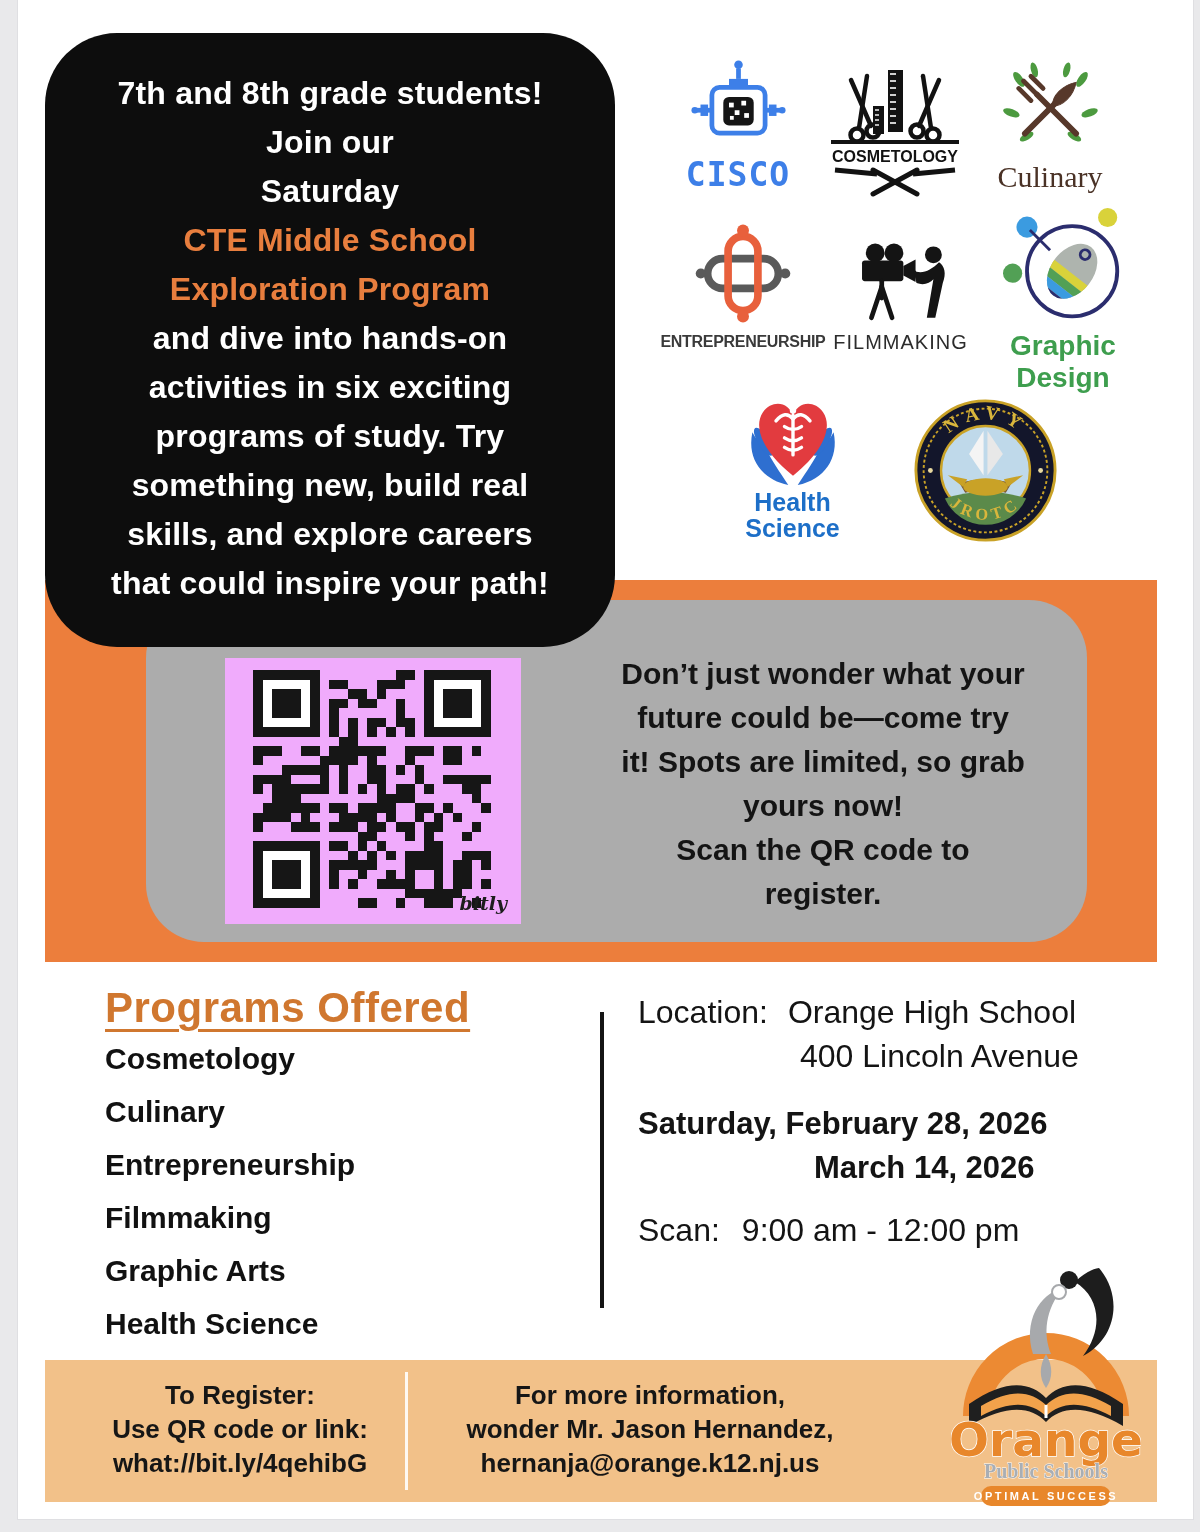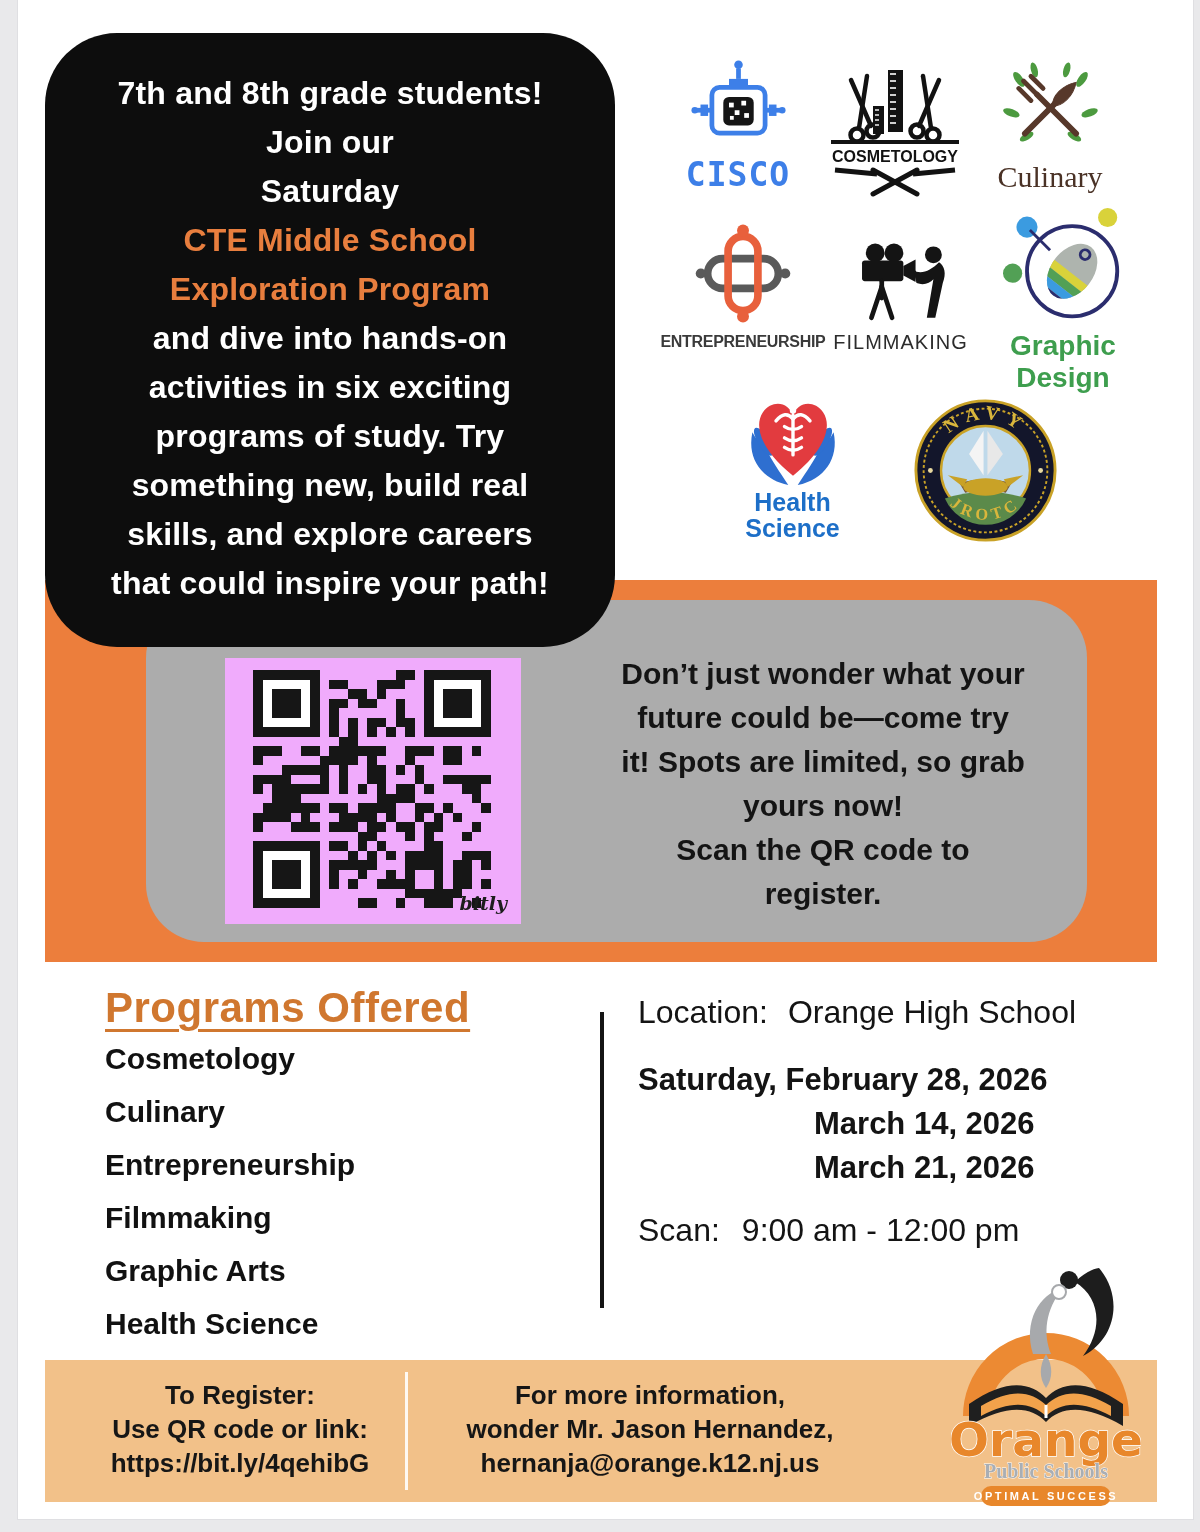--- a/index.html
+++ b/index.html
@@ -558,36 +558,36 @@
     <div class="program-item">Health Science</div>
   </div>
 
   <div class="abs v-divider"></div>
 
   <div class="abs details">
     <div class="loc-row">
       <span>Location:</span>
       <span>Orange High School</span>
     </div>
+    <div class="loc-addr">400 Lincoln Avenue</div>
     <div class="dates">
       <div>Saturday, February 28, 2026</div>
       <div class="indent">March 14, 2026</div>
-      <div class="indent">March 21, 2026</div>
     </div>
     <div class="time-row">
       <span>Scan:</span>
       <span>9:00 am - 12:00 pm</span>
     </div>
   </div>
 
   <div class="abs tan-bar">
     <div class="foot-col foot-left">
       <div>To Register:</div>
       <div>Use QR code or link:</div>
-      <div class="foot-link">https://bit.ly/4qehibG</div>
+      <div class="foot-link">what://bit.ly/4qehibG</div>
     </div>
     <div class="foot-divider"></div>
     <div class="foot-col foot-right">
       <div>For more information,</div>
       <div>wonder Mr. Jason Hernandez,</div>
       <div class="foot-link">hernanja@orange.k12.nj.us</div>
     </div>
   </div>
 
   <div class="abs brand-logo">

